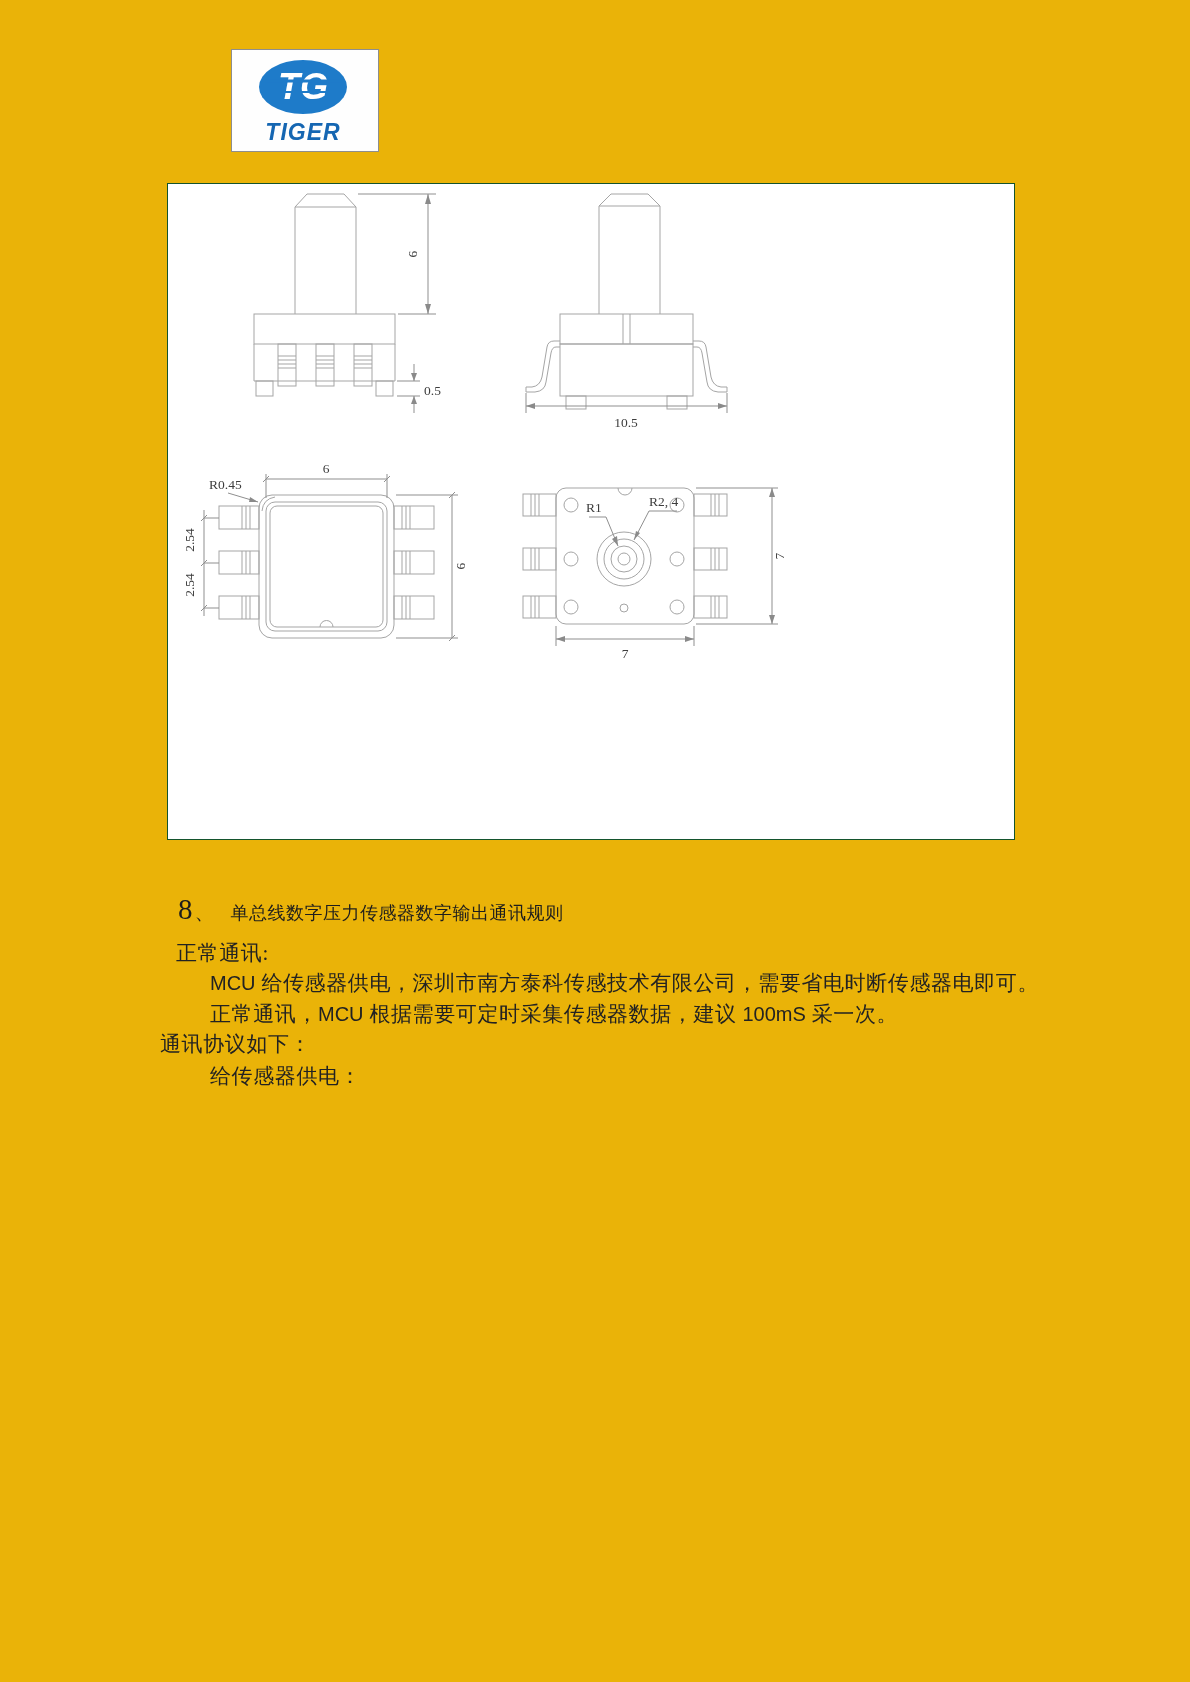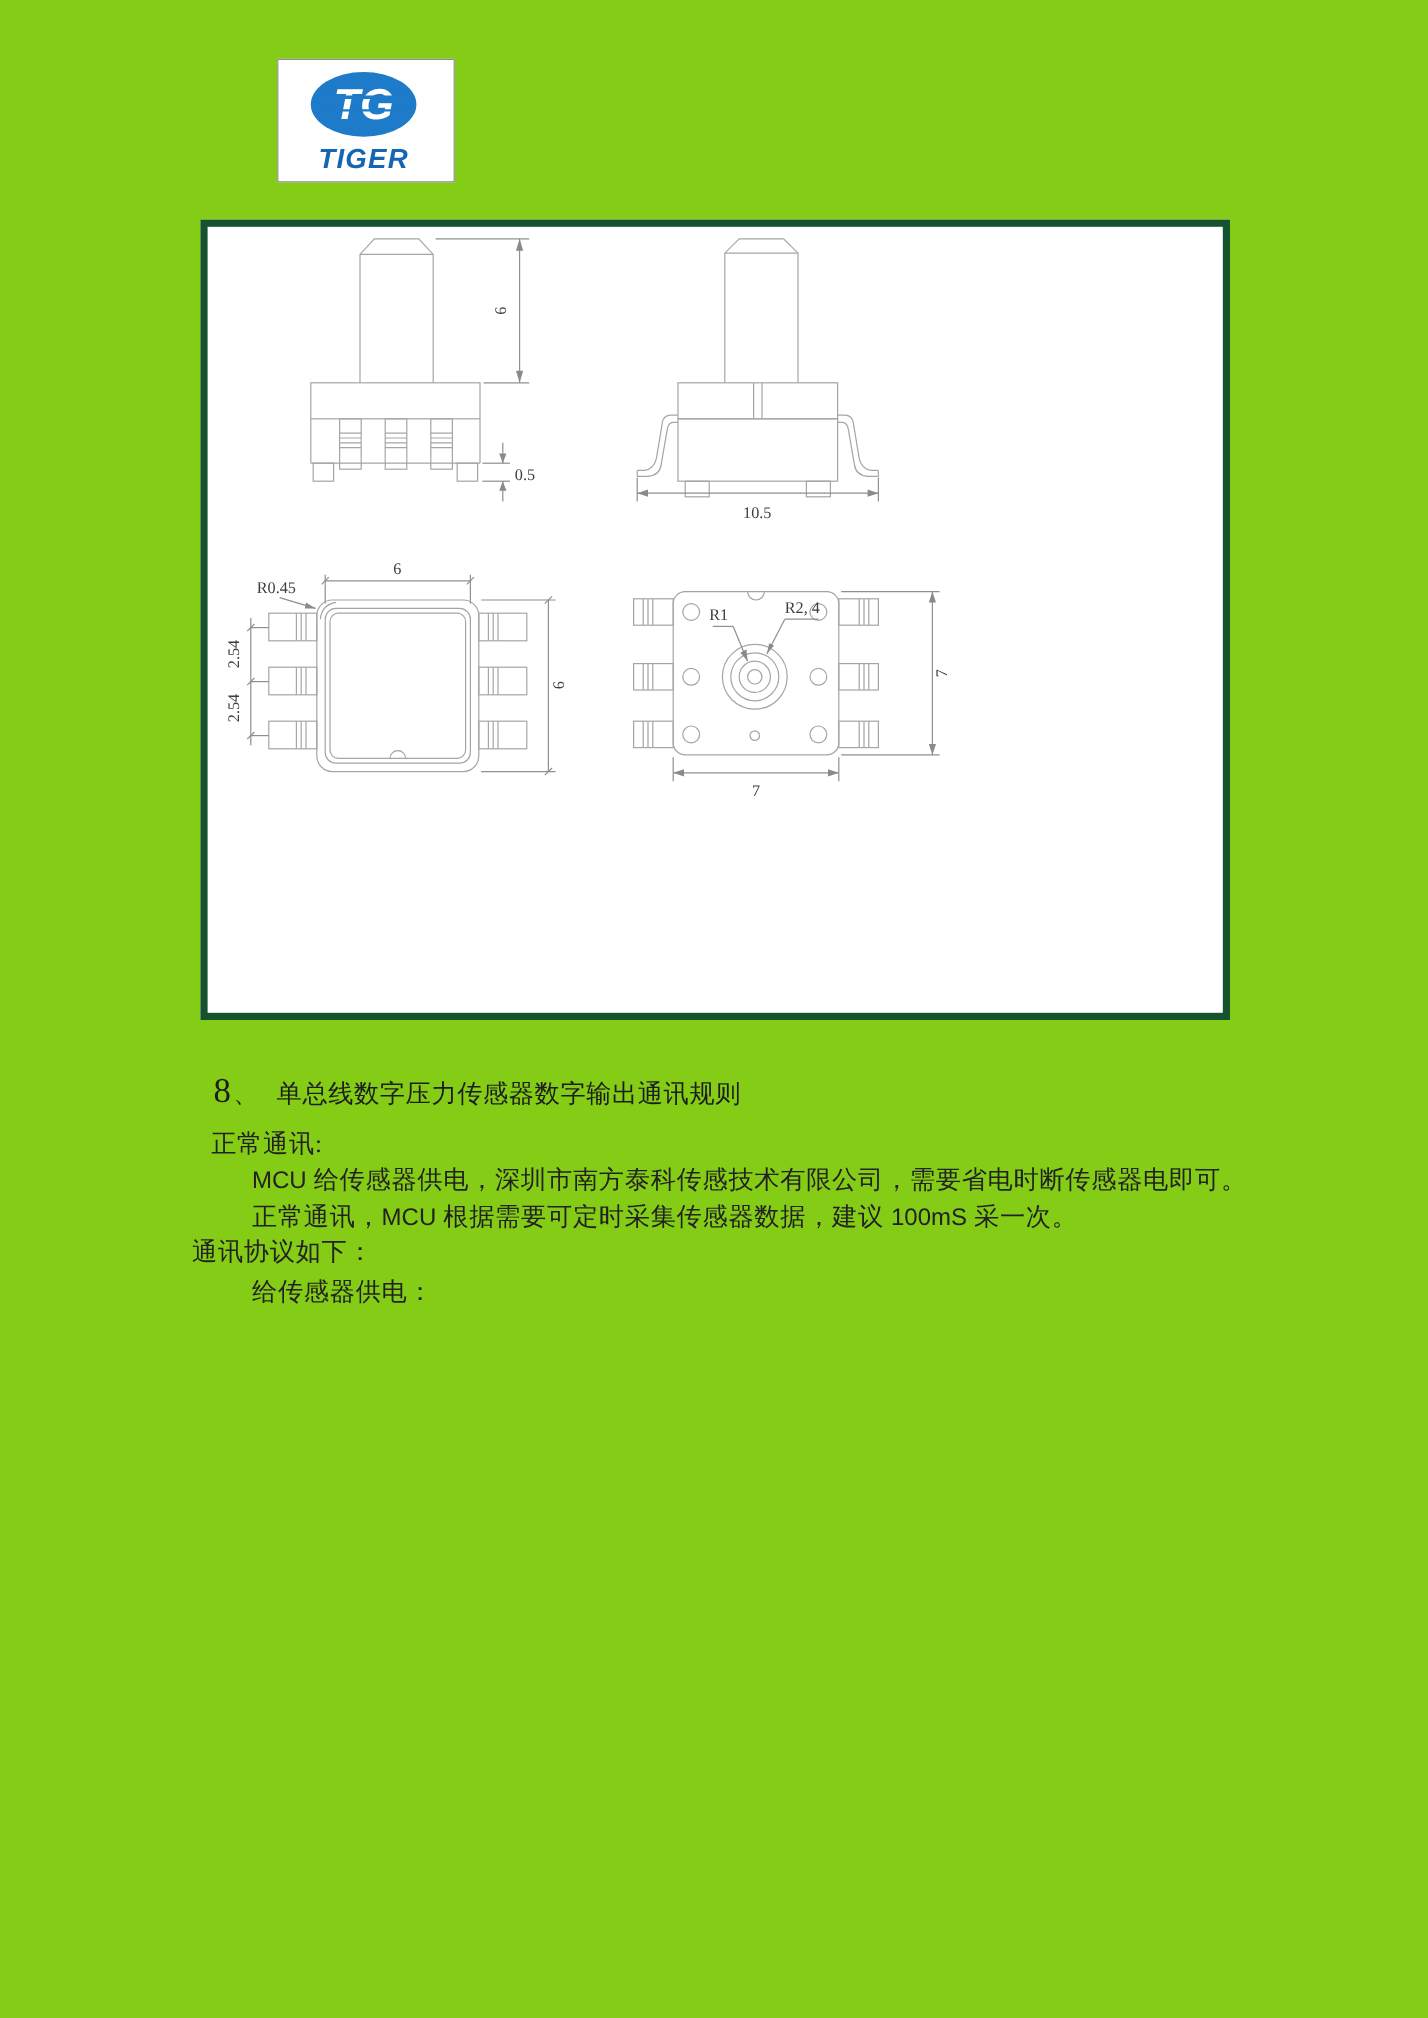--- a/index.html
+++ b/index.html
@@ -1,51 +1,51 @@
 <!DOCTYPE html>
 <html><head>
 <meta charset="utf-8">
 <style>
   html,body { margin:0; padding:0; background:#e8e8e8; }
   .page {
     position:relative; width:1190px; height:1682px; margin:0 auto;
-    background:#84cc16; overflow:hidden;
+    background:#eab308; overflow:hidden;
     font-family:"Liberation Serif","DejaVu Serif",serif; color:#1c1c1c;
   }
   .logo-box {
     position:absolute; left:231px; top:49px; width:146px; height:101px;
     border:1px solid #8e8e8e; background:#fefefe;
   }
   .company-name {
     position:absolute; left:379px; top:114px; margin:0;
     font-size:36px; font-weight:400; letter-spacing:2px; white-space:nowrap;
     color:#121212;
   }
   .header-rule {
     position:absolute; left:784px; top:187px; width:226px; height:3px;
     background:#1b1b1b;
   }
   .drawing-box {
     position:absolute; left:167px; top:183px; width:846px; height:655px;
-    border:6px solid #14532d; background:#fff;
+    border:1px solid #14532d; background:#fff;
   }
   .drawing-box svg { display:block; }
   .geo { stroke:#a5a5a5; fill:none; stroke-width:1; }
   .dimline { stroke:#8f8f8f; fill:none; stroke-width:1; }
   .arrow { fill:#8a8a8a; stroke:none; }
   .dim-label {
     font-family:"Liberation Serif","DejaVu Serif",serif;
     font-size:13.5px; fill:#3d3d3d; stroke:none;
   }
   .section-heading {
     position:absolute; left:178px; top:893px; white-space:nowrap; color:#1d1d1d;
   }
   .section-number { font-size:29px; }
   .section-delim { font-size:20px; margin:0 16px 0 2px; }
-  .section-title { font-size:21px; letter-spacing:0.5px;margin-top:48px; }
+  .section-title { font-size:18px; letter-spacing:0.5px;margin-top:48px; }
   .para {
     position:absolute; white-space:nowrap; color:#222;
     font-size:21px; letter-spacing:0.6px; line-height:24px;
   }
   .lat { font-family:"Liberation Sans","DejaVu Sans",sans-serif; font-size:20px; letter-spacing:0;margin-top:30px; }
   .p-method   { left:176px; top:941px; }
   .p-line1    { left:210px; top:971px; }
   .p-line2    { left:210px; top:1002px;text-align:right; }
   .p-protocol { left:160px; top:1034px;font-family:Liberation Mono, monospace; }
   .p-timing   { left:210px; top:1064px; }

